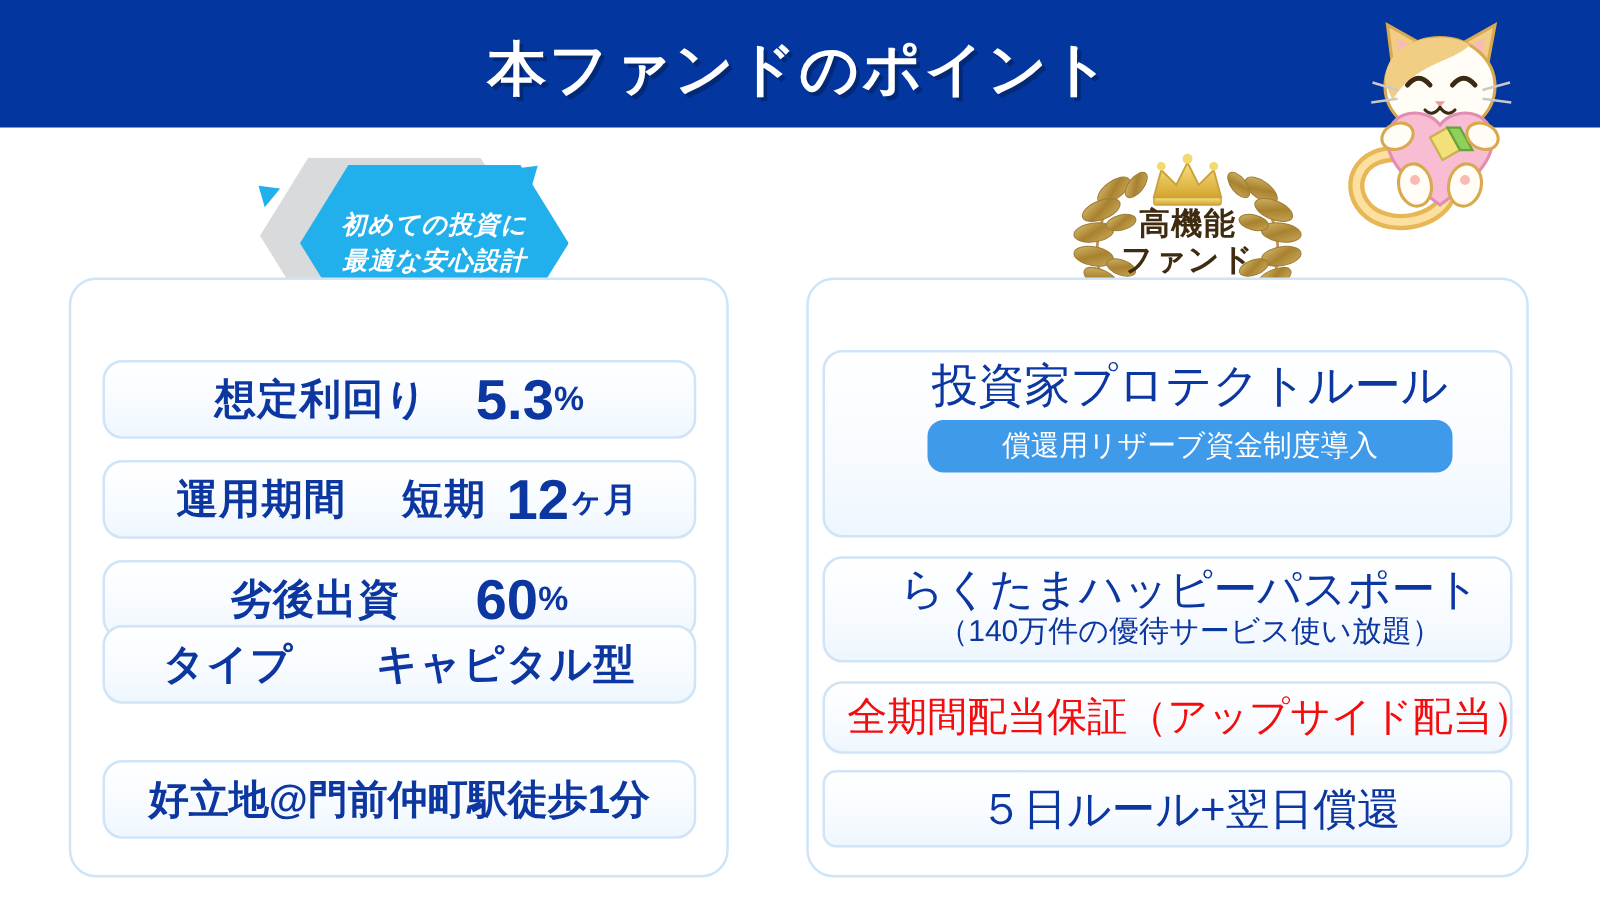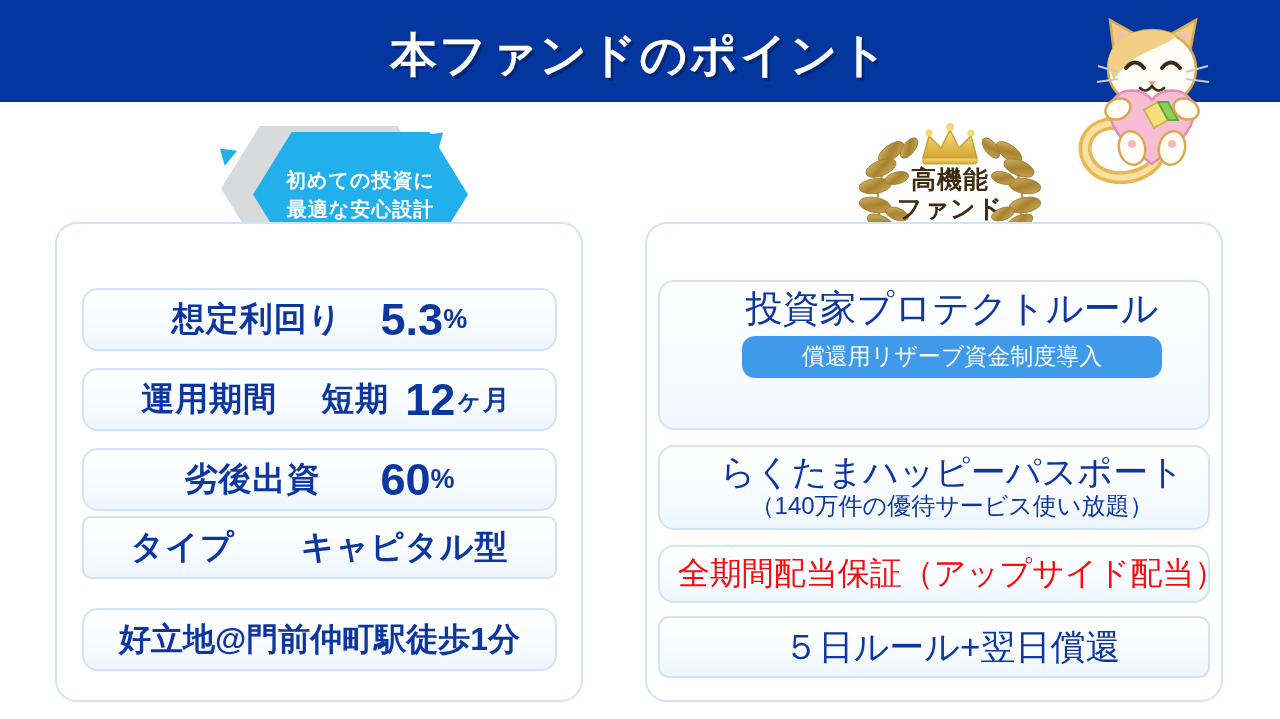--- a/index.html
+++ b/index.html
@@ -61,21 +61,21 @@
     font-size:33px;
   }
   .pill-left .lbl{letter-spacing:1px;}
   .pill-left .big{font-size:45px;letter-spacing:0px;margin-left:16px;}
   .pill-left .unit{font-size:27px;}
   .pill-left .gap{display:inline-block;width:22px;}
 
   .pl1{top:288px;}
   .pl2{top:368px;padding-left:12px;}
   .pl3{top:448px;}
-  .pl4{top:516px;border-radius:9px;}
+  .pl4{top:500px;}
   .pl5{top:608px;}
   .pl5 .lbl{font-size:32px;letter-spacing:0px;}
 
   
   .card{
     position:absolute;left:658px;width:552px;
     box-sizing:border-box;
     border:2px solid #cfe4f7;
     border-radius:16px;
     background:linear-gradient(180deg,#ffffff 0%,#f7fbff 60%,#eef6fe 100%);
@@ -102,21 +102,21 @@
   .c2 .t1{font-size:35px;line-height:1.05;}
   .c2 .t2{font-size:24px;line-height:1.3;}
 
   .c3{top:545px;height:58px;color:#f50c0c;}
   .c3 .t1{font-size:32px;}
 
   .c4{top:616px;height:62px;border-radius:11px;}
   .c4 .t1{font-size:35px;}
 
   
-  .bubble-wrap{position:absolute;left:213px;top:118px;width:255px;height:175px;}
+  .bubble-wrap{position:absolute;left:200px;top:118px;width:255px;height:175px;font-style:italic;}
   .bubble-shadow{
     position:absolute;left:8px;top:8px;width:215px;height:125px;
     background:#b8bcbf;
     clip-path:polygon(18% 0,82% 0,100% 50%,82% 100%,18% 100%,0 50%);
     opacity:.55;
   }
   .bubble{
     position:absolute;left:40px;top:14px;width:215px;height:125px;
     background:#22b0ec;
     clip-path:polygon(18% 0,82% 0,100% 50%,82% 100%,18% 100%,0 50%);

